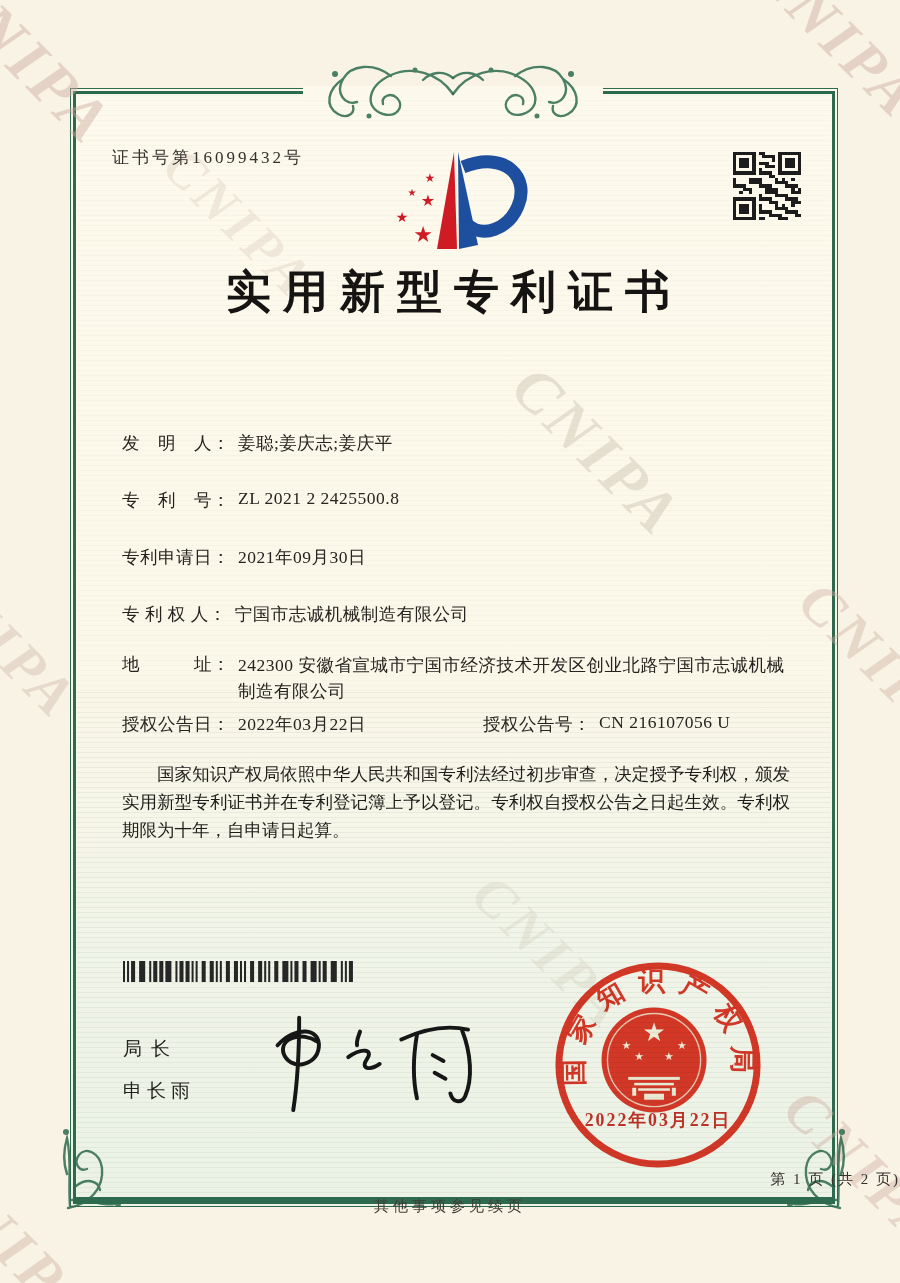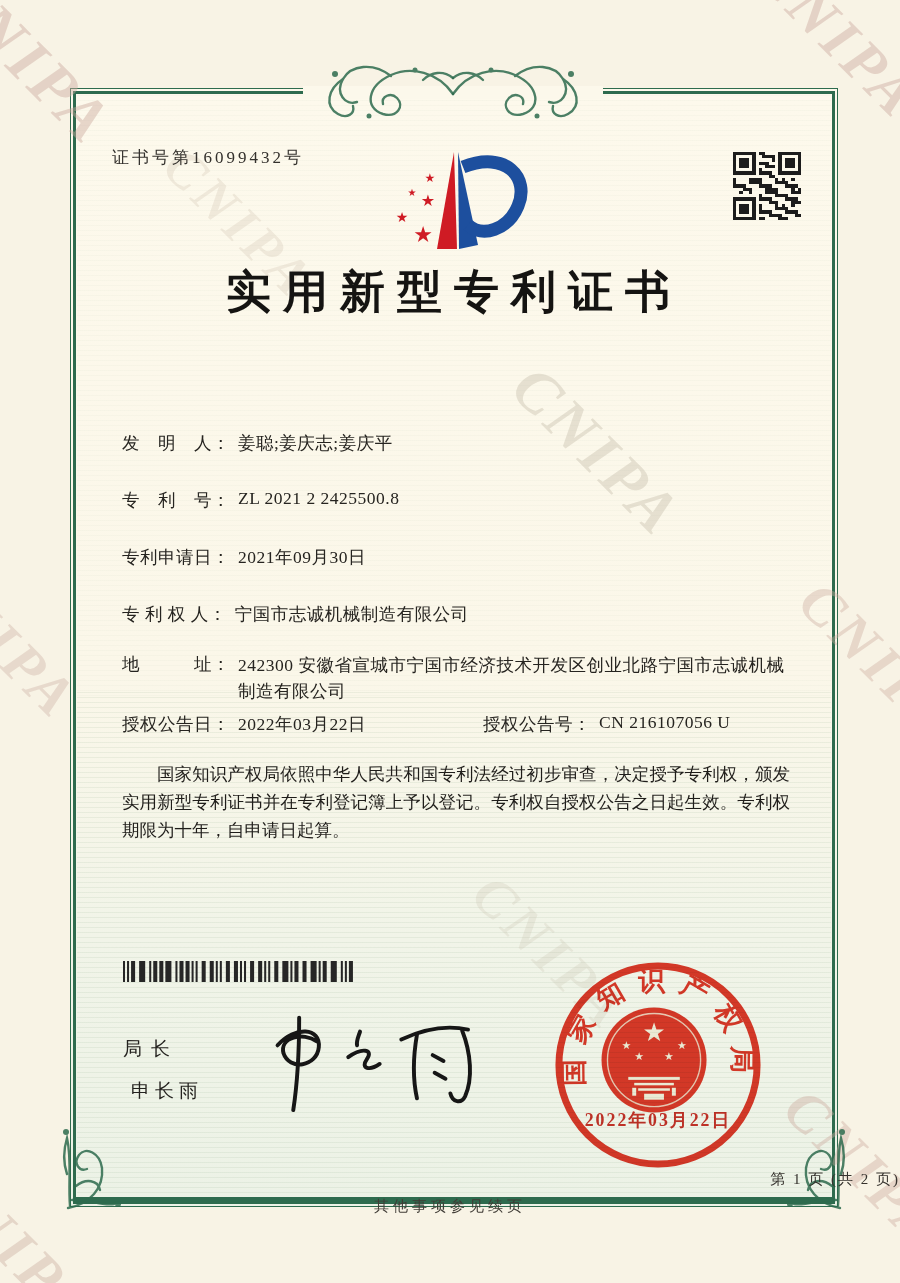--- a/index.html
+++ b/index.html
@@ -36,21 +36,21 @@
   .field.addr .val{width:548px;line-height:1.5;}
   .f0{top:374px}.f1{top:431px}.f2{top:488px}.f3{top:545px}.f4{top:602px}.f5{top:652px}
   .g1{top:712px}.g2{top:712px;left:483px}
 
   .paras{position:absolute;left:122px;top:748px;width:668px;font-size:17.5px;line-height:1.6;
          text-align:justify;color:#1f1d1a;margin-top:12px;}
   .paras p{margin:0;text-indent:2em;}
 
   .barcode{position:absolute;left:123px;top:961px;width:238px;height:21px;}
   .officer-title{position:absolute;left:123px;top:1036px;font-size:19px;letter-spacing:9px;color:#24221f;}
-  .officer-name{position:absolute;left:123px;top:1078px;font-size:19px;letter-spacing:5px;color:#24221f;margin-left:8px;}
+  .officer-name{position:absolute;left:123px;top:1078px;font-size:19px;letter-spacing:5px;color:#24221f;}
   .signature{position:absolute;left:243px;top:1008px;}
   .seal{position:absolute;left:549px;top:956px;opacity:.93;mix-blend-mode:multiply;}
 
   .page-info{position:absolute;left:0;right:0;top:1170px;text-align:right;font-size:15px;
              letter-spacing:2px;color:#35322d;}
   .note{position:absolute;left:0;right:0;top:1197px;text-align:center;font-size:15px;
         letter-spacing:4px;color:#403c36;}
 </style>
 </head>
 <body>

